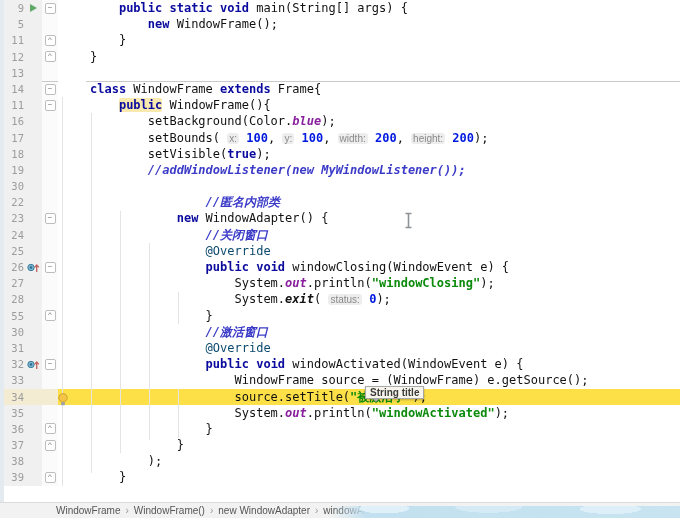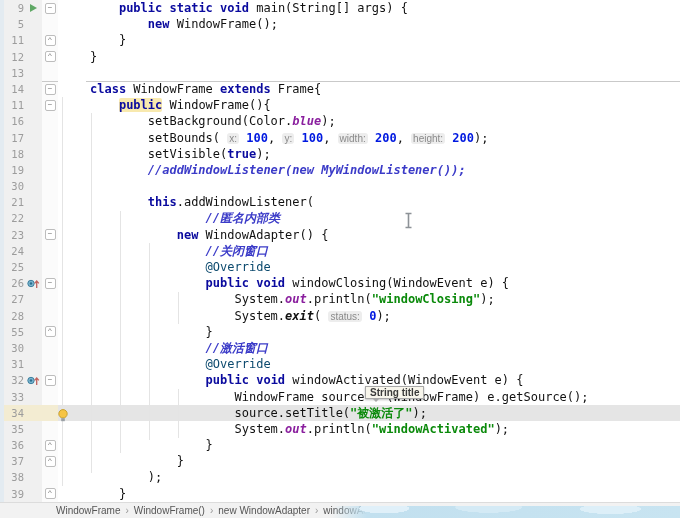--- a/index.html
+++ b/index.html
@@ -6,21 +6,21 @@
   body{width:680px;height:518px;overflow:hidden;background:#ffffff;position:relative;
        font-family:"DejaVu Sans Mono",monospace;}
   #root{position:absolute;inset:0;}
 
   
   .edge-strip{position:absolute;left:0;top:0;width:4px;height:502px;background:#e3ebf1;z-index:5;}
 
   
   #code-area{position:absolute;left:0;top:0;width:680px;height:502px;overflow:hidden;background:#ffffff;}
   .code-row{display:flex;height:16.2px;position:relative;}
-  .code-row.cur{background:#e5e5e5;align-items:flex-end;}
+  .code-row.cur{background:#fde047;}
   .gutter{display:flex;width:58px;flex:0 0 58px;background:#f0f0f0;height:100%;}
   .code-row.cur .gutter{background:#f3ecd2;}
   .ln{width:24px;flex:0 0 24px;text-align:right;font-size:10.5px;line-height:16.2px;color:#9c9c9c;
       font-family:"DejaVu Sans Mono",monospace;}
   .gic{width:18px;flex:0 0 18px;display:flex;align-items:center;justify-content:center;}
   .foldc{width:16px;flex:0 0 16px;background:#fbfbfb;display:flex;align-items:center;justify-content:center;}
   .code-row.cur .foldc{background:transparent;}
   .fold-box{width:9px;height:9px;border:1px solid #bdbdbd;border-radius:2px;background:#ffffff;
             font-size:8px;line-height:7px;color:#777;text-align:center;overflow:hidden;
             font-family:"Liberation Sans",sans-serif;}
@@ -185,28 +185,20 @@
       <div class="code-row">
         <div class="gutter">
           <div class="ln">30</div>
           <div class="gic"></div>
           <div class="foldc"></div>
         </div>
         <div class="code-line"></div>
       </div>
       <div class="code-row">
         <div class="gutter">
-          <div class="ln">21</div>
-          <div class="gic"></div>
-          <div class="foldc"></div>
-        </div>
-        <div class="code-line"><span class="tk-p">        </span><span class="tk-k">this</span><span class="tk-p">.addWindowListener(</span></div>
-      </div>
-      <div class="code-row">
-        <div class="gutter">
           <div class="ln">22</div>
           <div class="gic"></div>
           <div class="foldc"></div>
         </div>
         <div class="code-line"><span class="tk-p">                </span><span class="tk-c">//匿名内部类</span></div>
       </div>
       <div class="code-row">
         <div class="gutter">
           <div class="ln">23</div>
           <div class="gic"></div>

